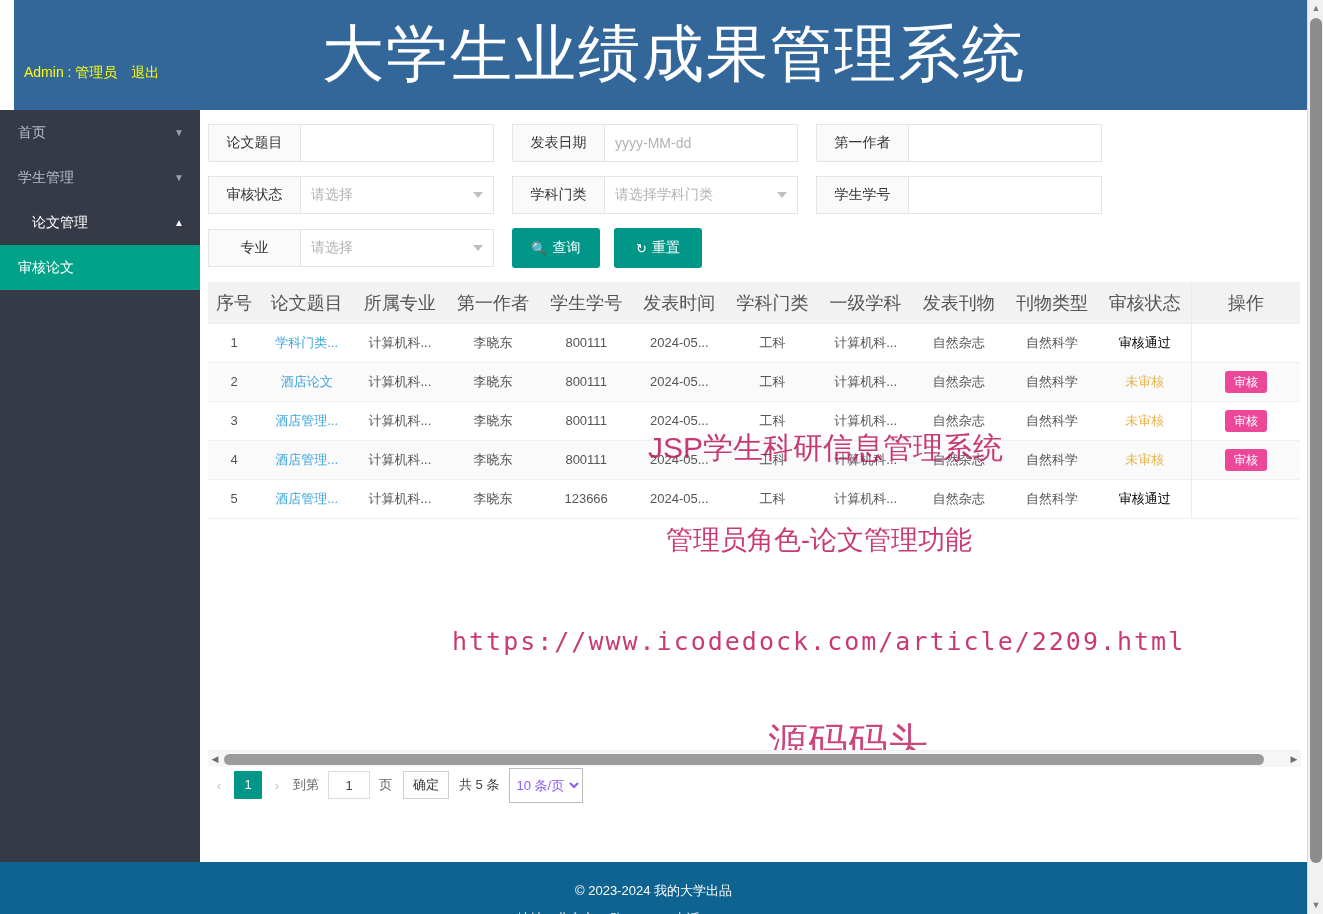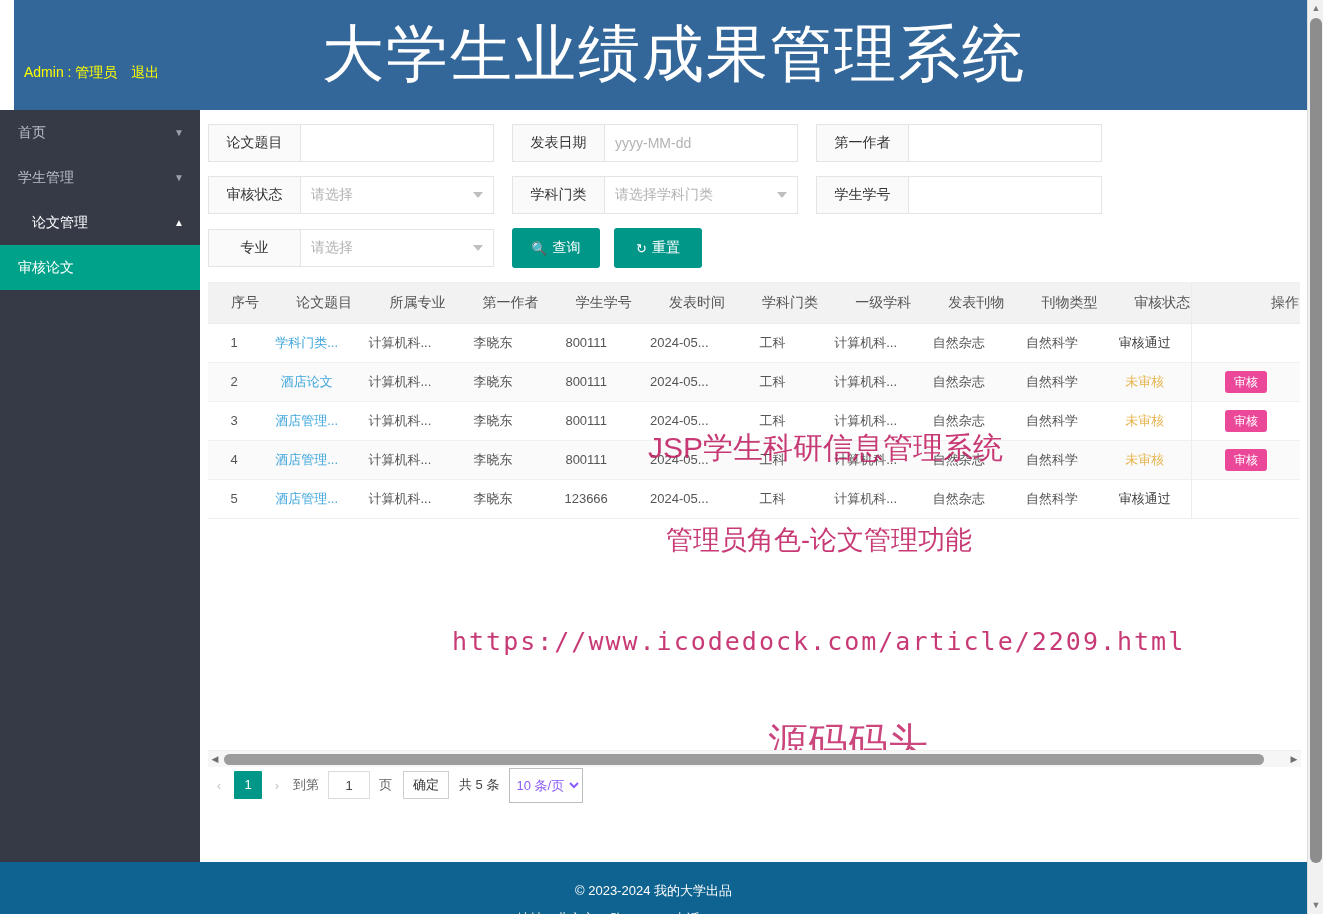--- a/index.html
+++ b/index.html
@@ -138,34 +138,34 @@
   
   #table-wrap {
     position: relative;
     margin-left: 8px;
     width: 1092px;
     border-top: 1px solid #f0f0f0;
   }
   table.grid { width: 1092px; border-collapse: collapse; table-layout: fixed; }
   table.grid th {
     background: #f2f2f2; color: #555;
-    font-weight: normal; font-size: 14px;
-    height: 40px; text-align: right;
+    font-weight: normal; font-size: 18px;
+    height: 40px; text-align: center;
     border-bottom: 1px solid #ececec;
   }
   table.grid td {
     font-size: 13px; color: #555;
     height: 39px; text-align: center;
     border-bottom: 1px solid #f0f0f0;
     overflow: hidden; white-space: nowrap; text-overflow: ellipsis;
   }
   table.grid tr.even td { background: #fafafa; }
   table.grid tr.odd td { background: #ffffff; }
   td.title-cell a { color: #41a7dd; text-decoration: none; cursor: pointer; }
-  .st-pass { color: #404040; }
+  .st-pass { color: #000000; }
   .st-pending { color: #e6b44c; }
   th.op-col, td.op-col { border-left: 1px solid #ececec; }
   .btn-review {
     display: inline-block;
     background: #ec4899; color: #fff;
     font-size: 12px; line-height: 22px;
     padding: 0 9px; border-radius: 3px;
     cursor: pointer; border: none;
     font-family: "Liberation Sans", sans-serif;
   }

